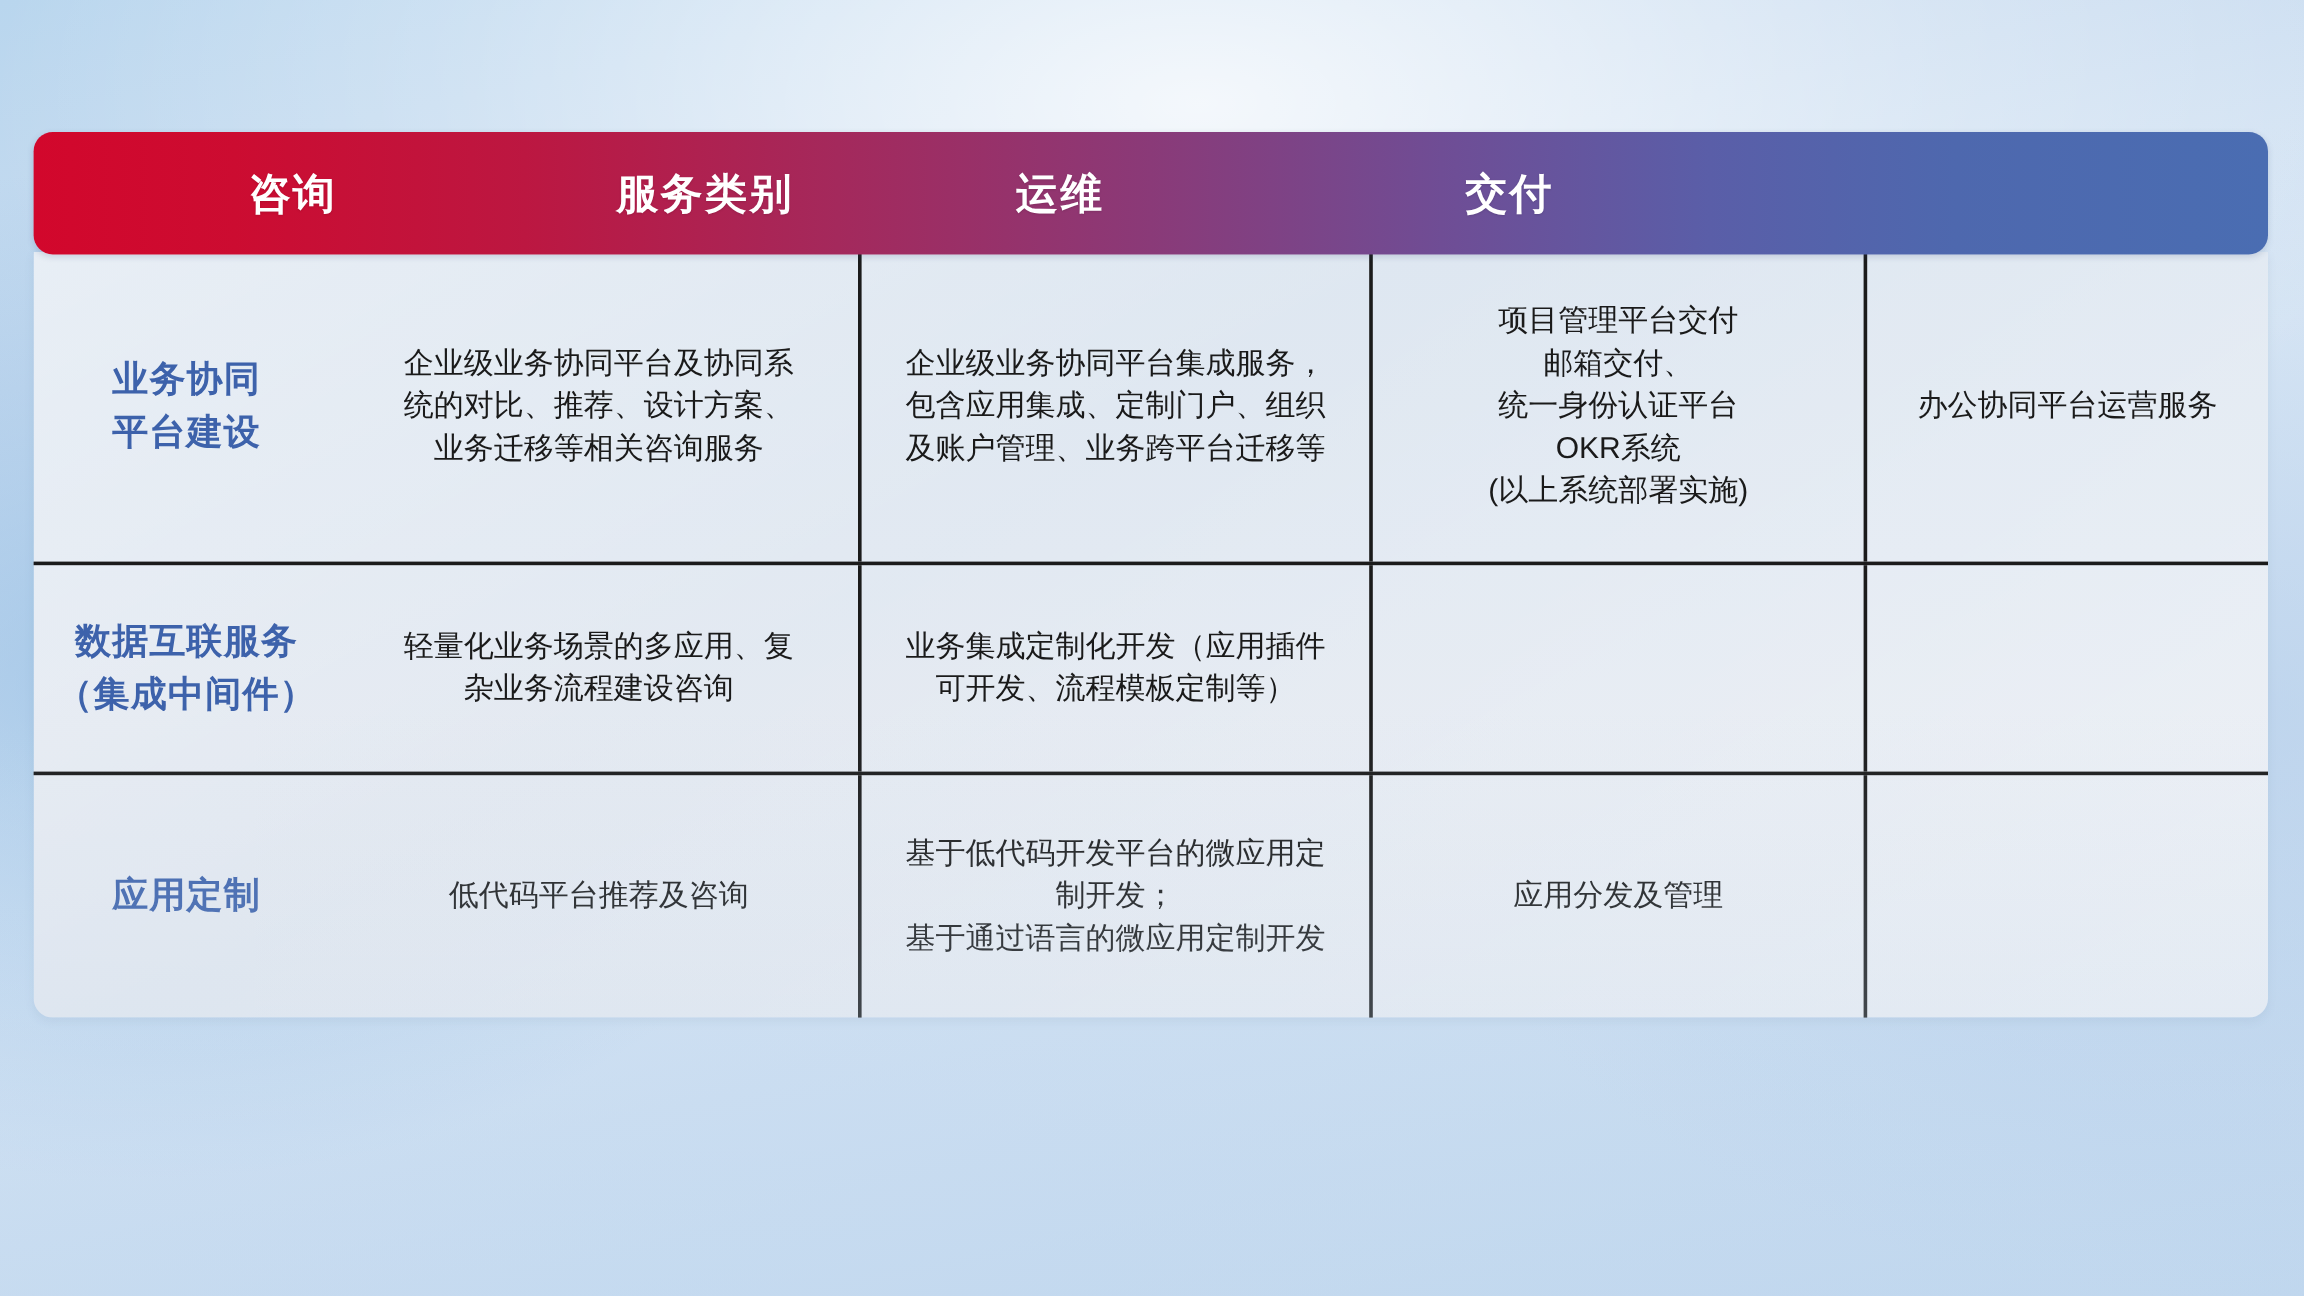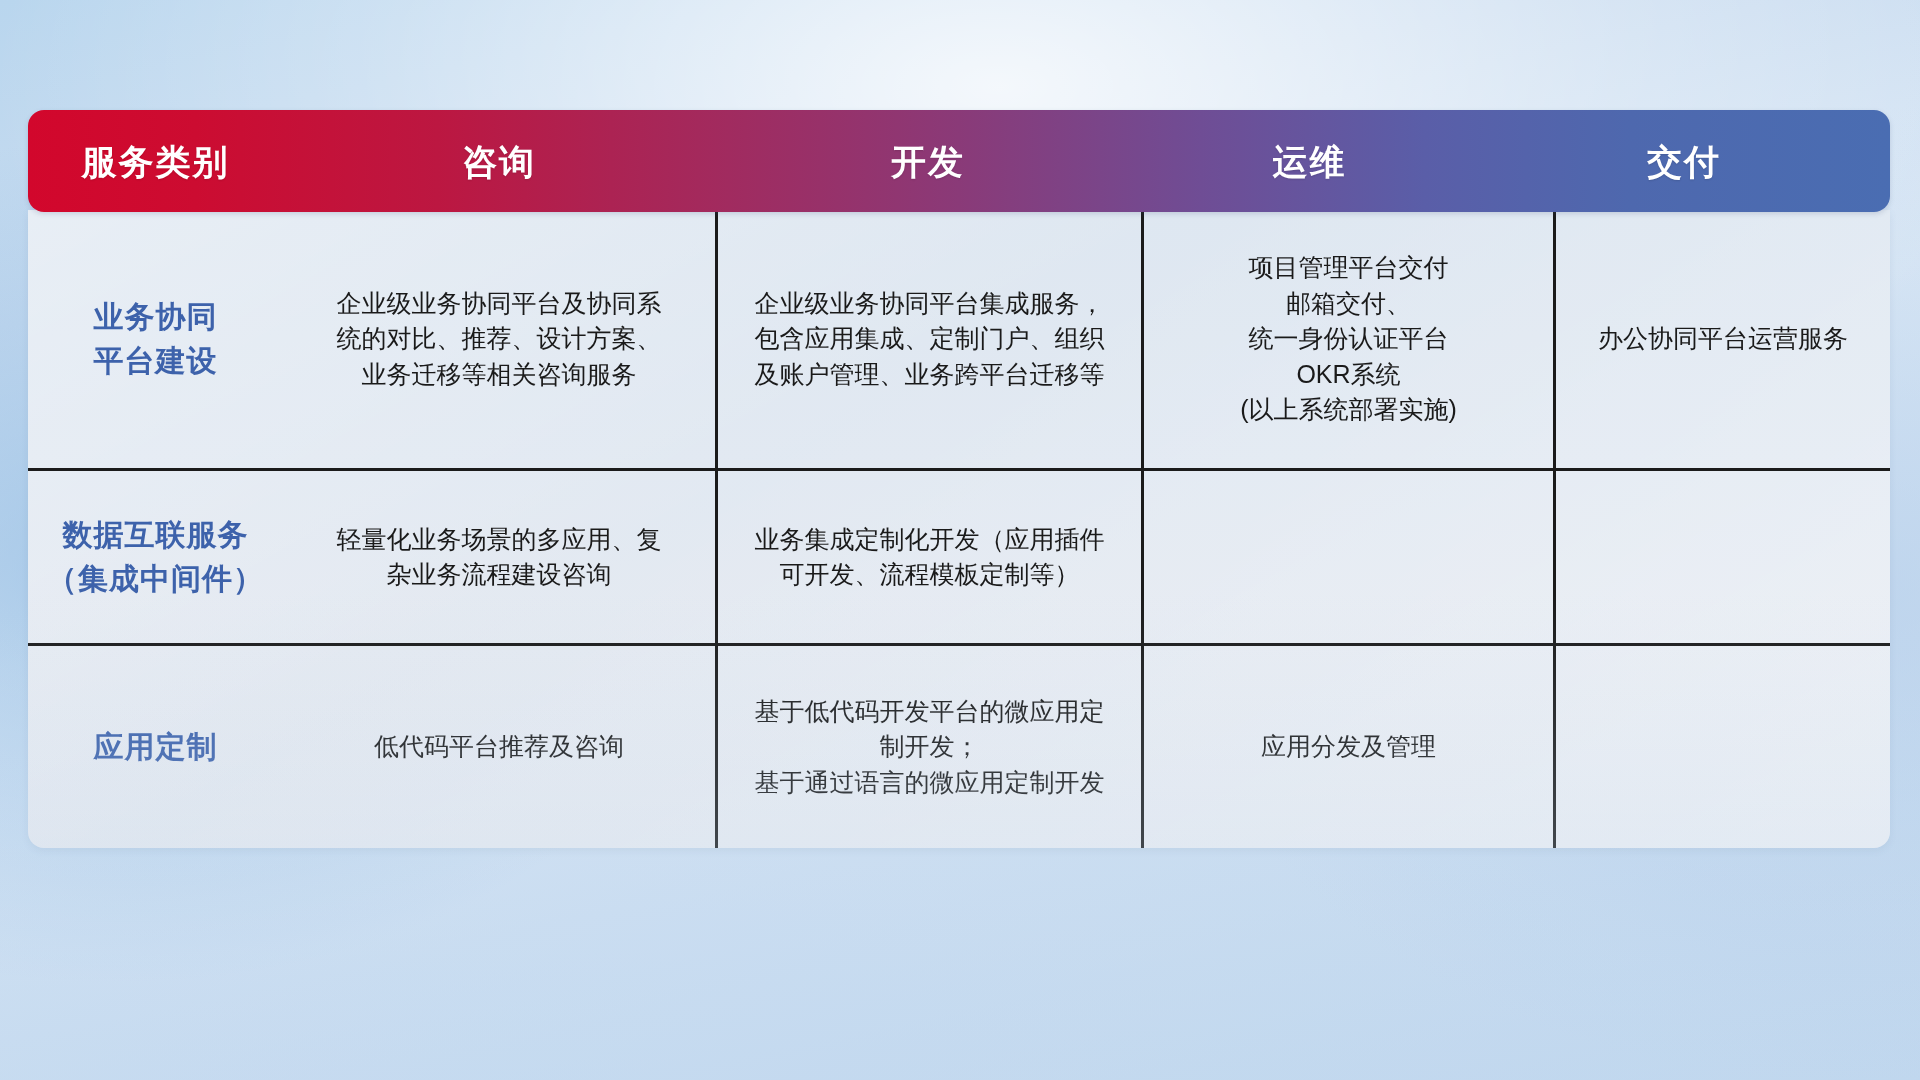--- a/index.html
+++ b/index.html
@@ -125,23 +125,22 @@
   .r3 { height: 205px; }
 </style>
 </head>
 <body>
 
 <div id="page">
 
   <div class="table-wrap">
 
     <div class="thead">
+      <div class="th c1">咨询</div>
       <div class="th c0">服务类别</div>
-      <div class="th c1">咨询</div>
-      <div class="th c2">开发</div>
       <div class="th c4">运维</div>
       <div class="th c3">交付</div>
     </div>
 
     <div class="tbody">
 
       <div class="trow r1">
         <div class="td cat c0">业务协同
 平台建设</div>
         <div class="td c1">企业级业务协同平台及协同系

